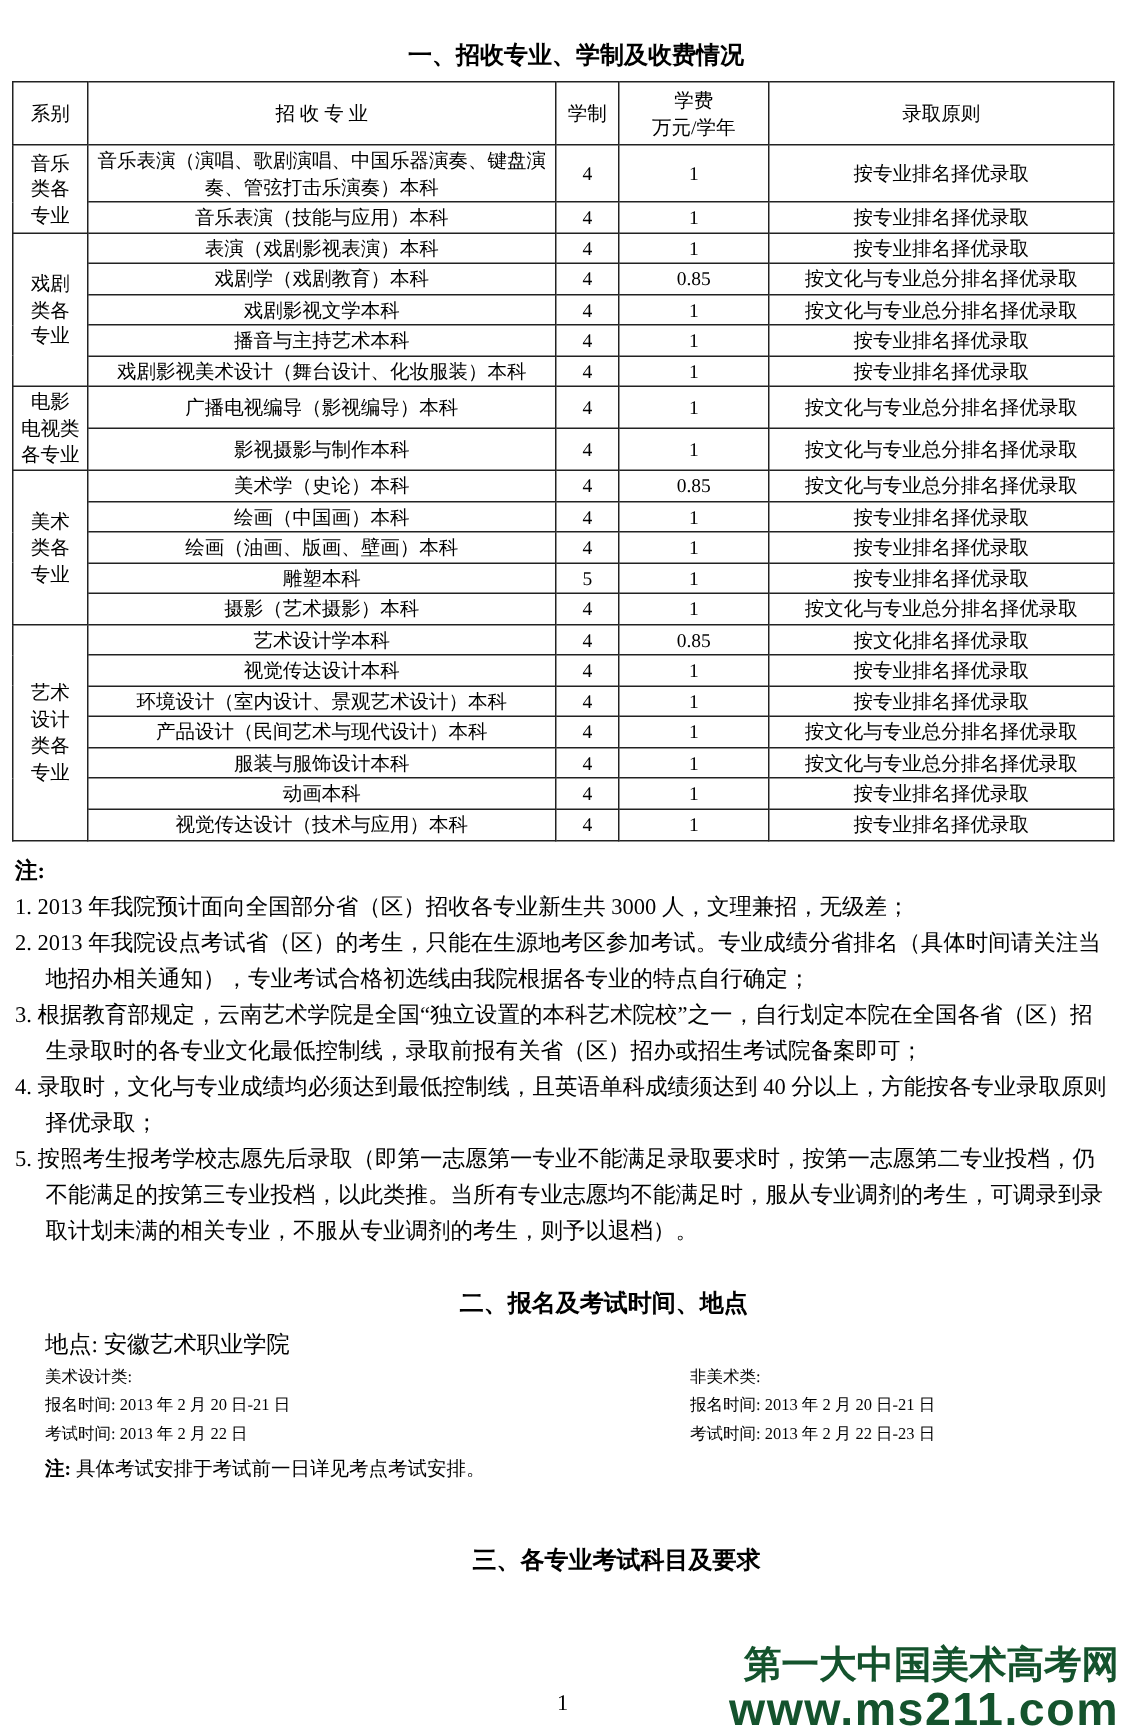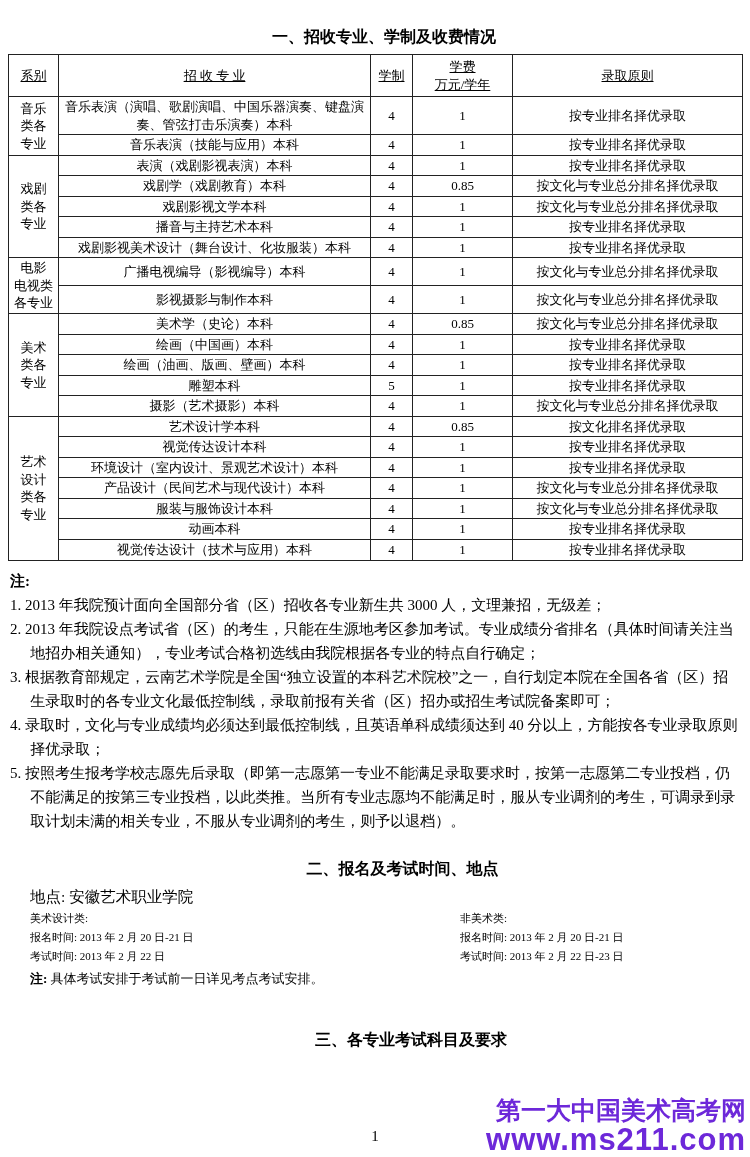--- a/index.html
+++ b/index.html
@@ -17,21 +17,21 @@
   .sec3-heading{margin:42px 0 0 72px;}
 
   table.adm{
     border-collapse:collapse;table-layout:fixed;
     width:734px;margin-left:8px;font-size:13px;
   }
   table.adm th,table.adm td{
     border:1px solid #222;text-align:center;vertical-align:middle;
     padding:1px 3px;line-height:1.35;overflow:hidden;
   }
-  table.adm thead tr{height:42px;text-decoration:underline;}
+  table.adm thead tr{height:42px;}
   table.adm tbody tr{height:20px;}
   table.adm th{font-weight:normal;white-space:pre-line;}
   td.cat{white-space:pre-line;line-height:1.55;}
 
   .notes{margin:8px 8px 0 8px;font-size:15px;line-height:1.6;}
   .notes-label{font-weight:bold;margin:0 0 0 2px;}
   .note-item{margin:0 0 0 2px;padding-left:1.35em;text-indent:-1.35em;}
 
   .location-line{margin:4px 0 0 30px;font-size:15.5px;line-height:1.65;}
   .exam-cols{display:flex;margin:0 0 0 30px;font-size:11px;line-height:1.7;}
@@ -248,18 +248,18 @@
       <p>考试时间: 2013 年 2 月 22 日-23 日</p>
     </div>
   </div>
 
   <p class="exam-note"><span class="bold-label">注:</span> <span>具体考试安排于考试前一日详见考点考试安排。</span></p>
 
   <h2 class="sec-heading sec3-heading">三、各专业考试科目及要求</h2>
 
   <div class="page-number">1</div>
 
-  <div class="watermark" style="color: #6d28d9;">
+  <div class="watermark" style="color: #14532d;">
     <div class="watermark-line1">第一大中国美术高考网</div>
     <div class="watermark-line2">www.ms211.com</div>
   </div>
 
 </div>
 
 </body></html>

